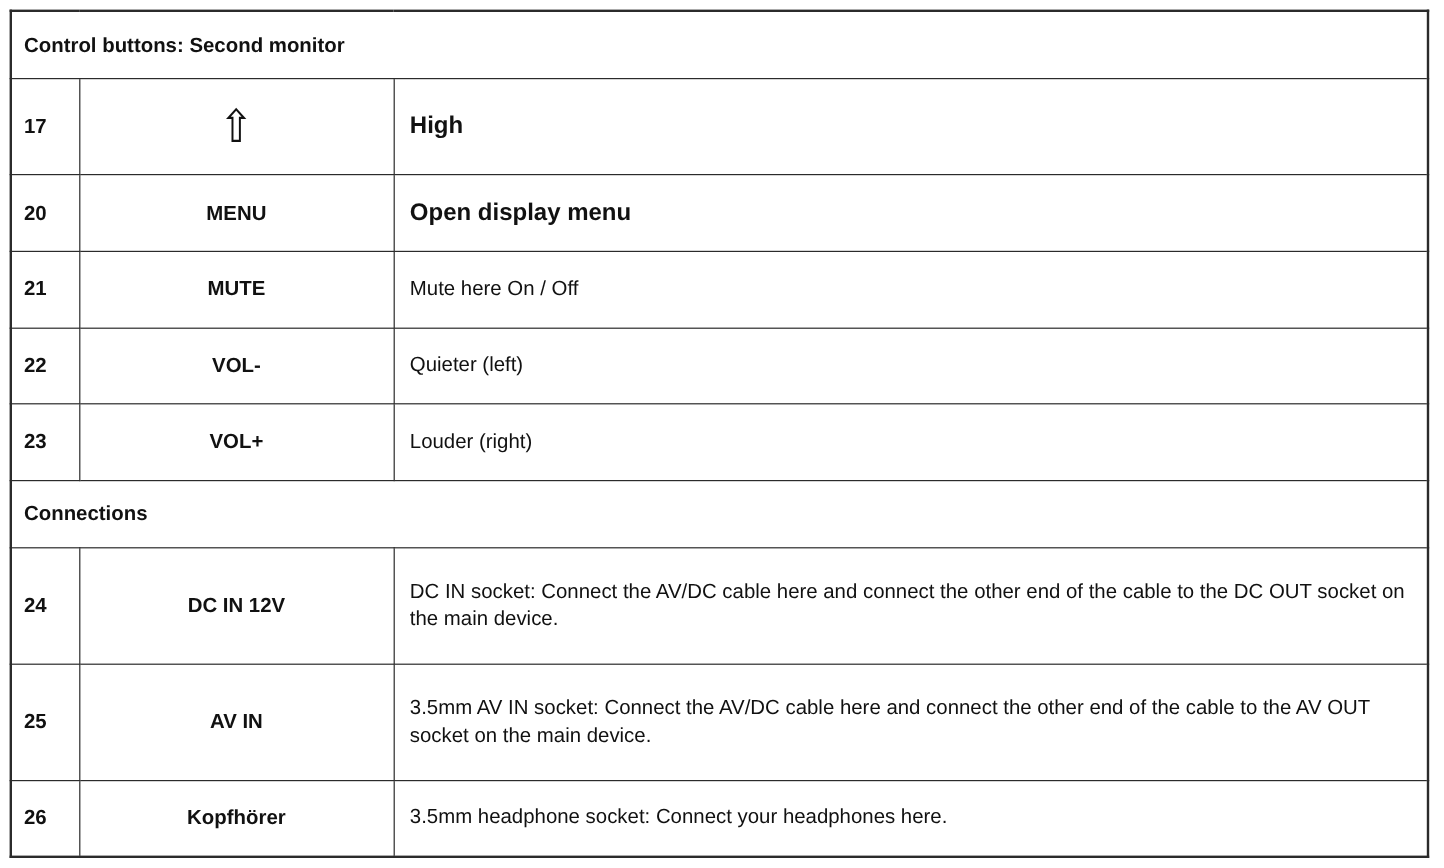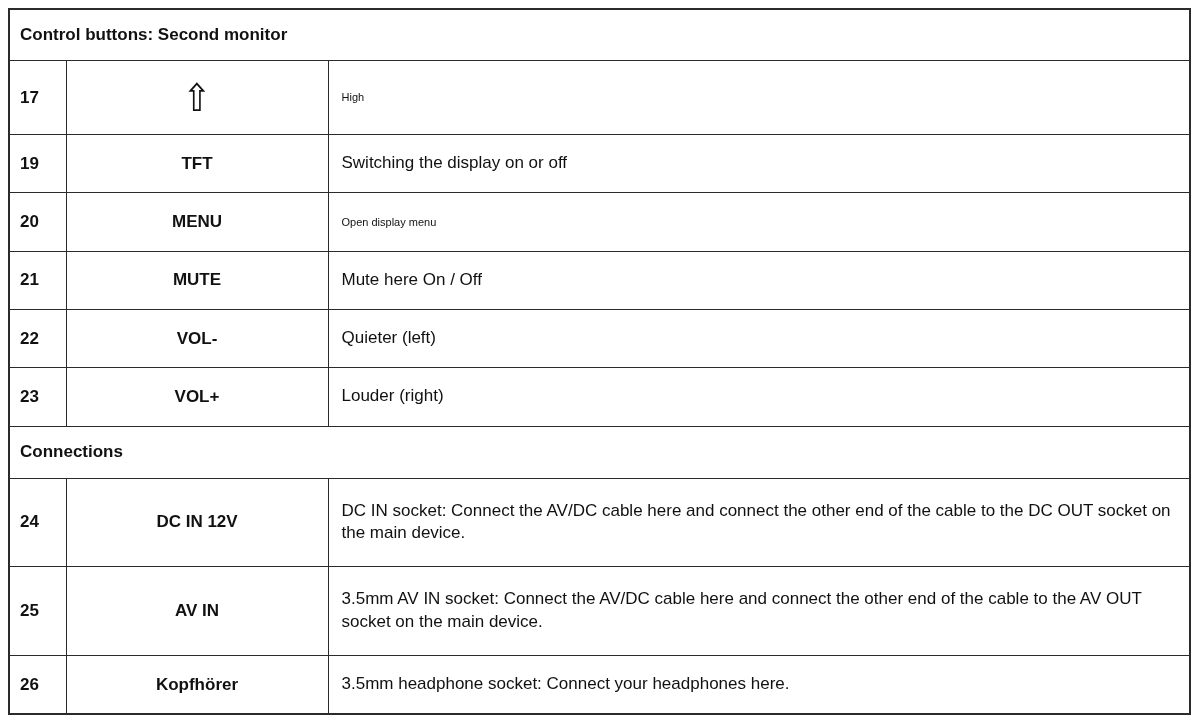--- a/index.html
+++ b/index.html
@@ -45,21 +45,22 @@
     font-weight: bold;
     font-size: 17px;
   }
   td.c-desc {
     font-size: 17px;
     padding-left: 13px;
     padding-right: 14px;
     line-height: 1.35;
   }
   td.c-desc.small {
-    font-size: 11px;
+    font-size: 20px;
+    font-weight: bold;
   }
   tr.section-row td {
     font-weight: bold;
     font-size: 17px;
     padding-left: 10px;
   }
   .arrow-glyph {
     font-size: 38px;
     font-weight: normal;
     line-height: 1;
@@ -89,25 +90,20 @@
 
       <tr class="h-icon">
         <td class="c-num">17</td>
         <td class="c-btn">
           <span class="arrow-glyph">⇧</span>
         </td>
         <td class="c-desc small">High</td>
       </tr>
 
 
-      <tr class="h-norm">
-        <td class="c-num">19</td>
-        <td class="c-btn">TFT</td>
-        <td class="c-desc">Switching the display on or off</td>
-      </tr>
 
       <tr class="h-norm">
         <td class="c-num">20</td>
         <td class="c-btn">MENU</td>
         <td class="c-desc small">Open display menu</td>
       </tr>
 
       <tr class="h-norm">
         <td class="c-num">21</td>
         <td class="c-btn">MUTE</td>

